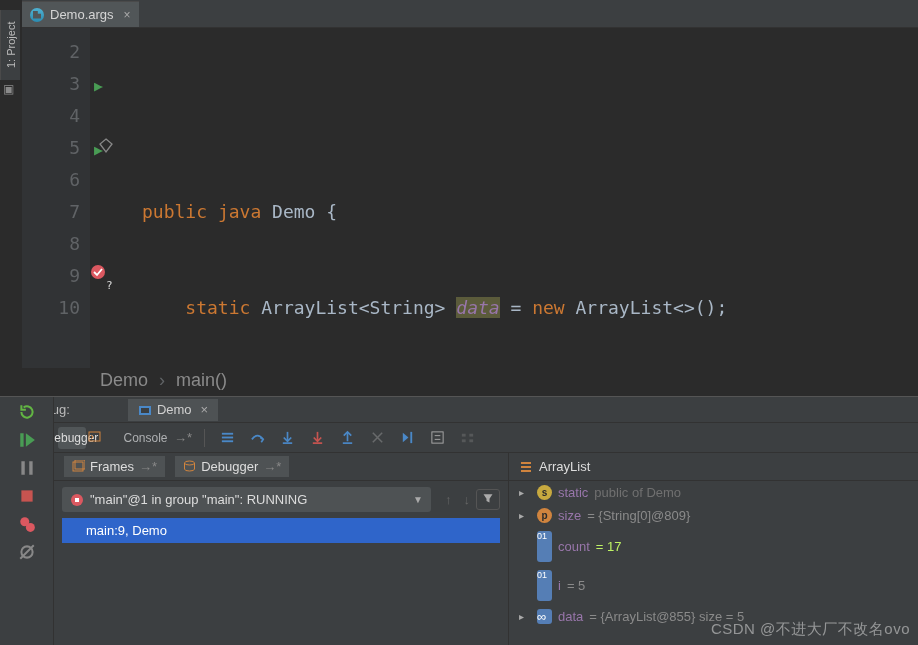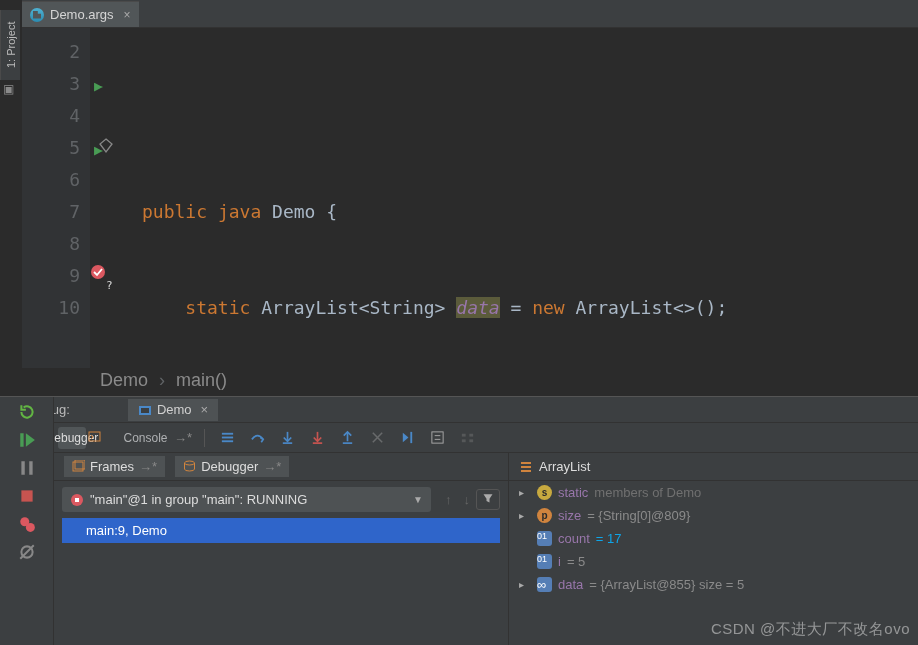--- a/index.html
+++ b/index.html
@@ -149,21 +149,21 @@
   font-size:13px;color:#8a8a8a;
 }
 .var-row .expand{width:12px;color:#aaa;font-size:10px;}
 .badge{
   width:15px;height:15px;border-radius:50%;
   display:inline-flex;align-items:center;justify-content:center;
   font-size:10px;font-weight:bold;
 }
 .b-s{background:#c7a93f;color:#2b2b2b;}
 .b-p{background:#d0843e;color:#2b2b2b;}
-.b-01{width:15px;height:15px;background:#557eb5;color:#fff;border-radius:3px;font-size:9px;}
+.b-01{width:15px;height:31px;background:#557eb5;color:#fff;border-radius:3px;font-size:9px;}
 .b-inf{width:15px;height:15px;background:#557eb5;color:#fff;border-radius:3px;}
 .dim{color:#707070;}
 .watermark{
   position:absolute;right:8px;bottom:6px;
   color:rgba(220,220,220,.55);font-size:15px;letter-spacing:.5px;
   pointer-events:none;
 }
 
 .ic-over{stroke:#4a88c7;}
 .ic-into{stroke:#4a88c7;}
@@ -388,33 +388,33 @@
             <line x1="2" y1="7" x2="12" y2="7" stroke="#d0843e" stroke-width="2"></line>
             <line x1="2" y1="11" x2="12" y2="11" stroke="#d0843e" stroke-width="2"></line>
           </svg>
         <span>ArrayList</span>
       </div>
       <div id="vars-list">
           <div class="var-row">
             <span class="expand">▸</span>
             <span class="badge b-s">s</span>
             <span style="color: rgb(152, 118, 170);"> static </span>
-            <span class="dim">members of Demo</span>
+            <span class="dim">public of Demo</span>
           </div>
           <div class="var-row">
             <span class="expand">▸</span>
             <span class="badge b-p">p</span>
             <span style="color: rgb(152, 118, 170);"> size</span>
             <span style="color: rgb(138, 138, 138); text-align: right;"> = {String[0]@809}</span>
           </div>
           <div class="var-row">
             <span class="expand"></span>
             <span class="b-01">01</span>
             <span style="color: rgb(152, 118, 170);"> count</span>
-            <span style="color: #0ea5e9;"> = 17</span>
+            <span style="color: #bef264;"> = 17</span>
           </div>
           <div class="var-row">
             <span class="expand"></span>
             <span class="b-01">01</span>
             <span style="color: rgb(152, 118, 170);"> i</span>
             <span style="color: rgb(138, 138, 138);"> = 5</span>
           </div>
           <div class="var-row">
             <span class="expand">▸</span>
             <span class="b-inf">∞</span>

